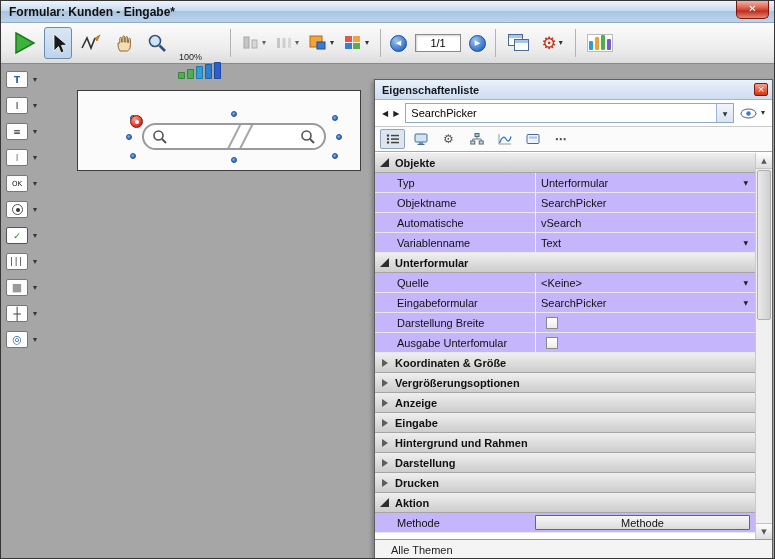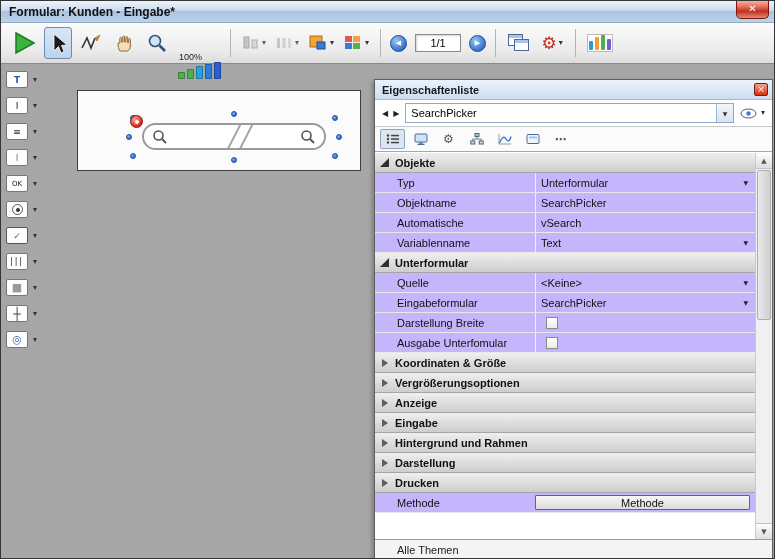--- a/index.html
+++ b/index.html
@@ -63,21 +63,21 @@
 .ppbody{position:absolute;top:73px;left:0;right:17px;bottom:20px;overflow:hidden;}
 .sect{height:20px;display:flex;align-items:center;gap:6px;padding-left:5px;font-weight:bold;color:#111;background:linear-gradient(#efefef,#cdcdcd);border-bottom:1px solid #a5a5a5;}
 .tri-e{width:0;height:0;border-left:9px solid transparent;border-bottom:9px solid #2f2f2f;flex:0 0 auto;}
 .tri-c{width:0;height:0;border-top:4px solid transparent;border-bottom:4px solid transparent;border-left:6px solid #5d5d5d;flex:0 0 auto;margin-left:2px;margin-right:1px;}
 .prow{height:20px;border-bottom:1px solid #e8e8e8;position:relative;display:flex;align-items:center;background:#c4b5fd;}
 .plabel{padding-left:22px;color:#111;}
 .pval{position:absolute;left:160px;right:0;top:0;bottom:0;display:flex;align-items:center;padding-left:5px;border-left:1px solid #efefef;color:#111;}
 .dd{position:absolute;right:7px;top:7px;font-size:6px;color:#222;line-height:1;}
 .cb{width:12px;height:12px;border:1px solid #8a8a8a;background:linear-gradient(#fff,#ececec);margin-left:5px;}
 .pbtn{position:absolute;left:160px;right:5px;top:2px;bottom:2px;background:linear-gradient(#f7f7f7,#dcdcdc);border:1px solid #666;border-radius:1px;font-size:11px;font-family:"Liberation Sans",sans-serif;color:#111;}
-.ppfoot{position:absolute;left:0;right:0;bottom:0;height:20px;border-top:1px solid #9a9a9a;background:#f4f4f4;display:flex;align-items:center;padding-left:22px;color:#222;}
+.ppfoot{position:absolute;left:0;right:0;bottom:0;height:20px;border-top:1px solid #9a9a9a;background:#f4f4f4;display:flex;align-items:center;padding-left:16px;color:#222;}
 .ppscroll{position:absolute;top:73px;right:0;width:17px;bottom:20px;background:#f0f0f0;border-left:1px solid #c9c9c9;}
 .sbtn{height:16px;display:flex;align-items:center;justify-content:center;font-size:7px;color:#555;background:linear-gradient(#fdfdfd,#dedede);border-bottom:1px solid #c2c2c2;}
 .sbtn.down{position:absolute;bottom:0;left:0;right:0;border-top:1px solid #c2c2c2;border-bottom:0;}
 .sthumb{position:absolute;top:17px;left:1px;right:1px;height:150px;background:linear-gradient(90deg,#eaeaea,#cfcfcf);border:1px solid #aeaeae;border-radius:2px;}
 </style>
 </head>
 <body>
 
 <div class="win">
 
@@ -411,20 +411,24 @@
       </div>
       <div class="sect">
         <span class="tri-c"></span>
         <span>Darstellung</span>
       </div>
       <div class="sect">
         <span class="tri-c"></span>
         <span>Drucken</span>
       </div>
 
+      <div class="sect">
+        <span class="tri-e"></span>
+        <span>Aktion</span>
+      </div>
       <div class="prow">
         <span class="plabel">Methode</span>
         <button class="pbtn">Methode</button>
       </div>
     </div>
 
     <div class="ppscroll">
       <div class="sbtn icon">▲</div>
       <div class="sthumb"></div>
       <div class="sbtn down icon">▼</div>

